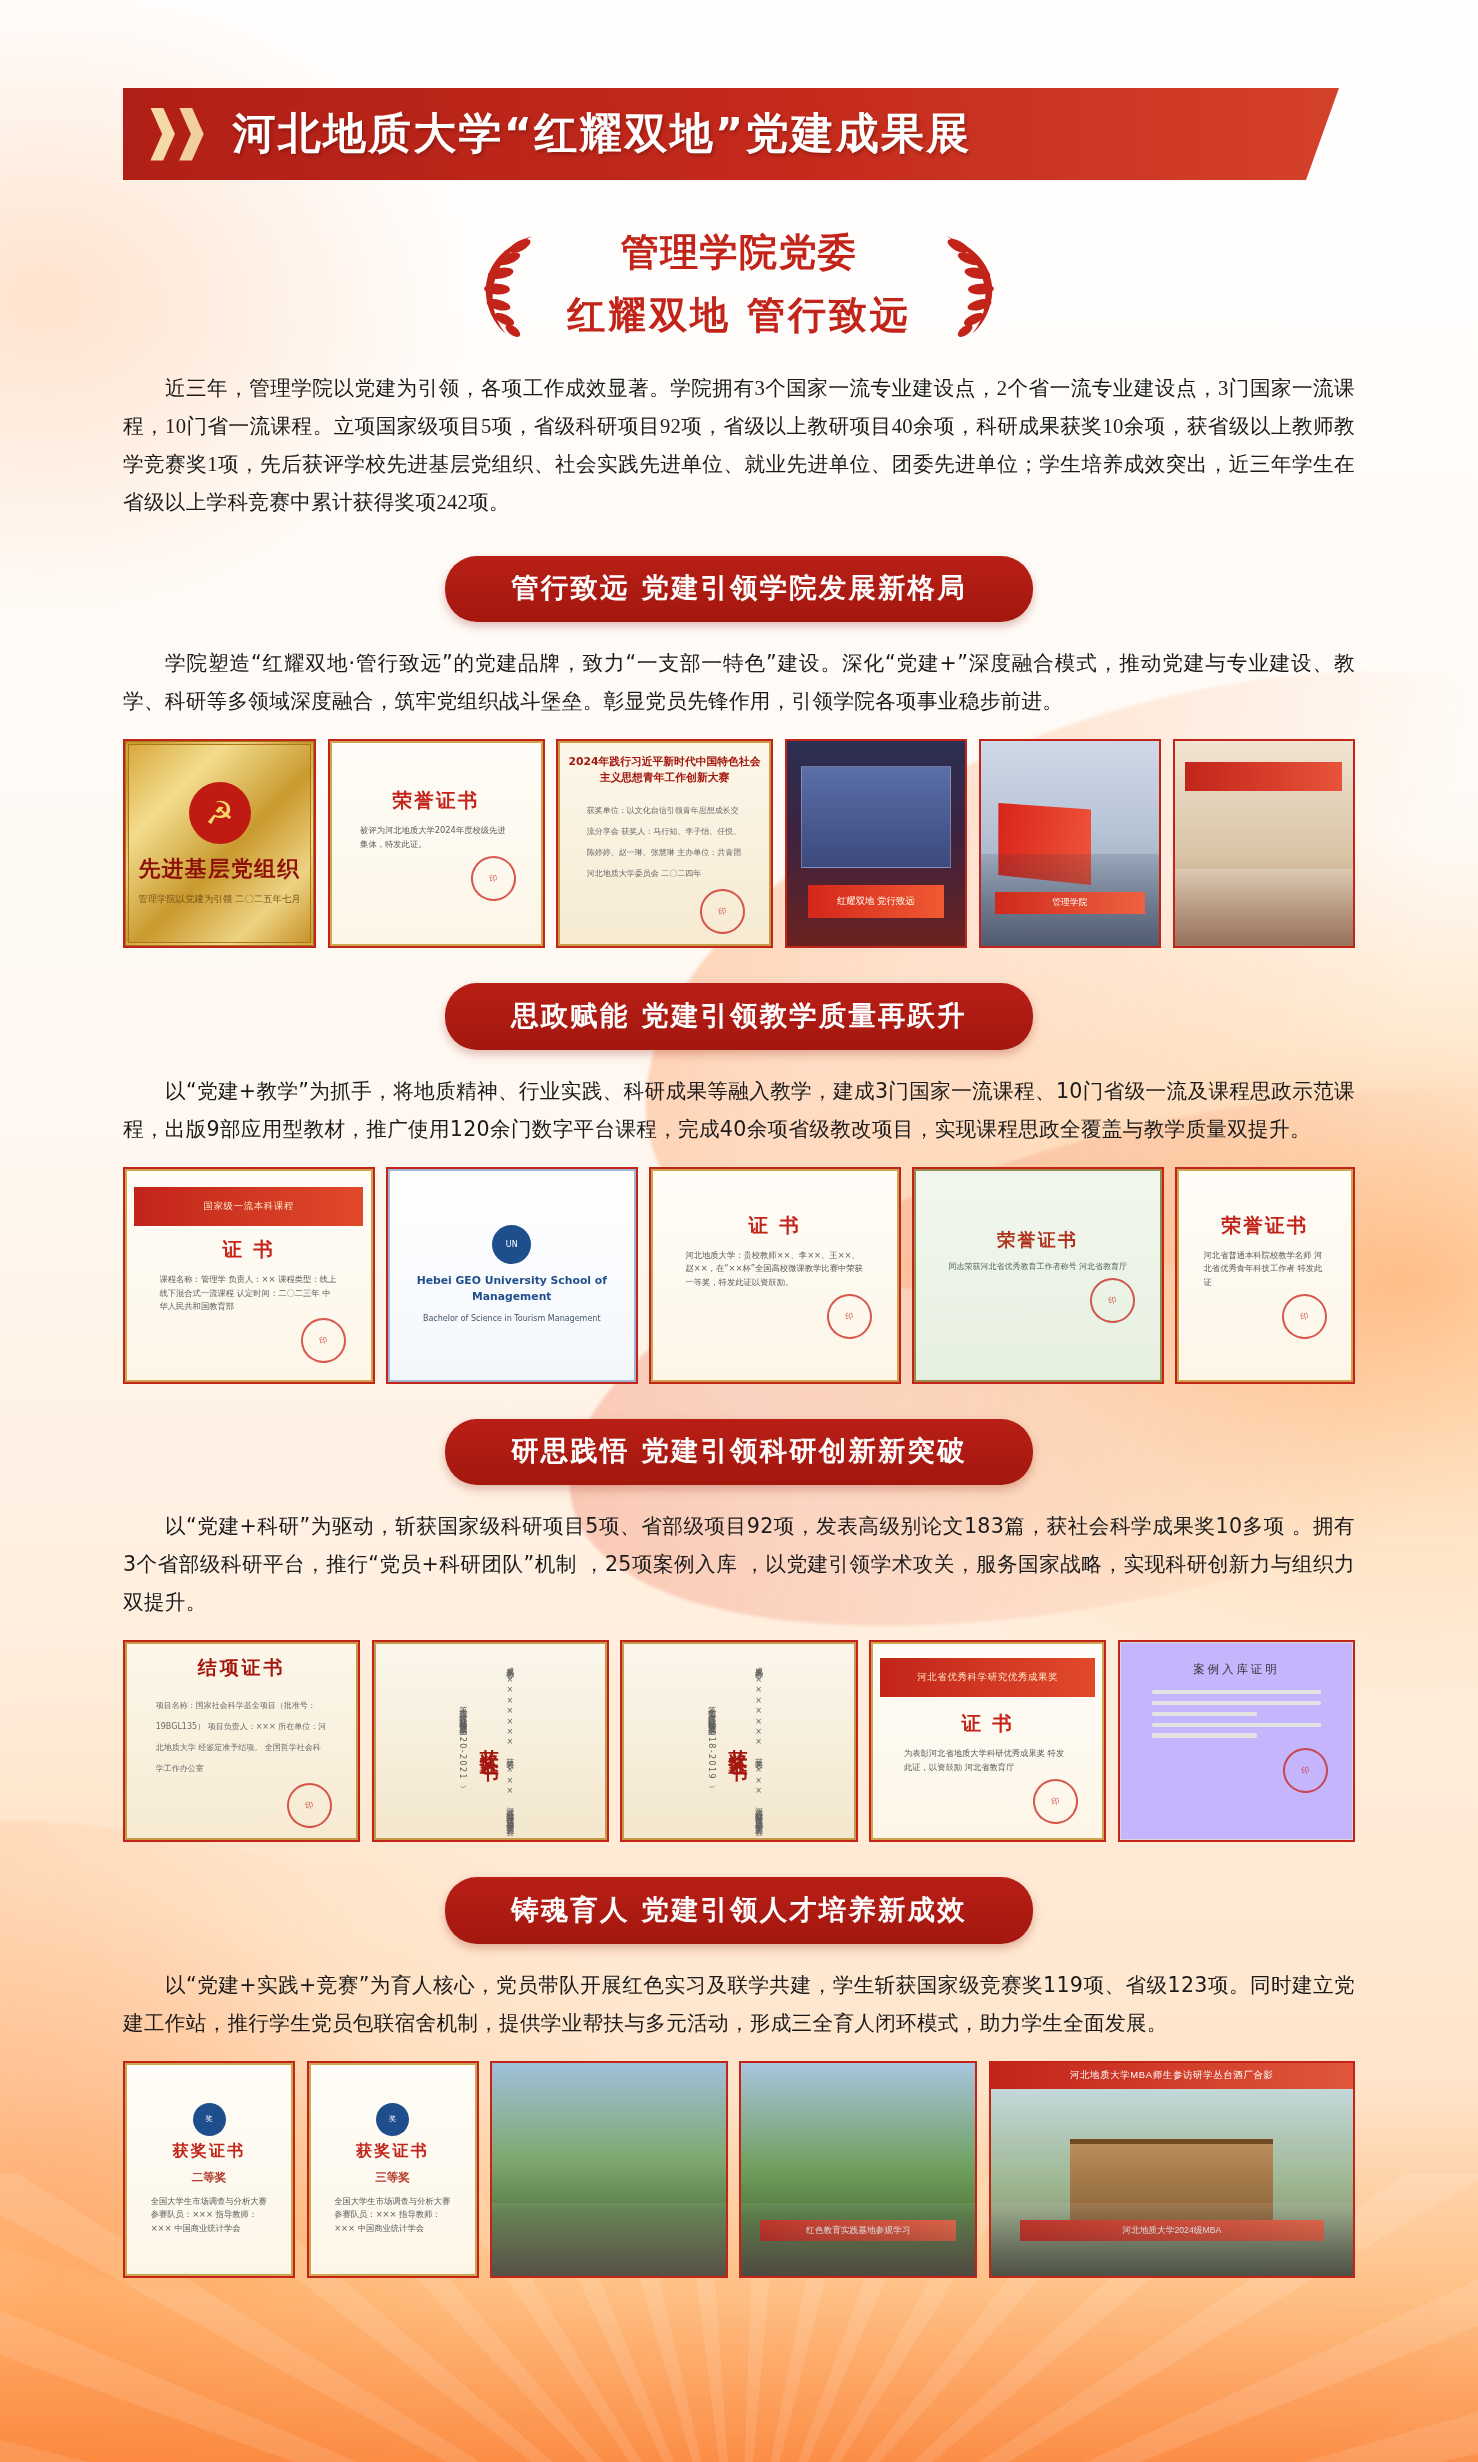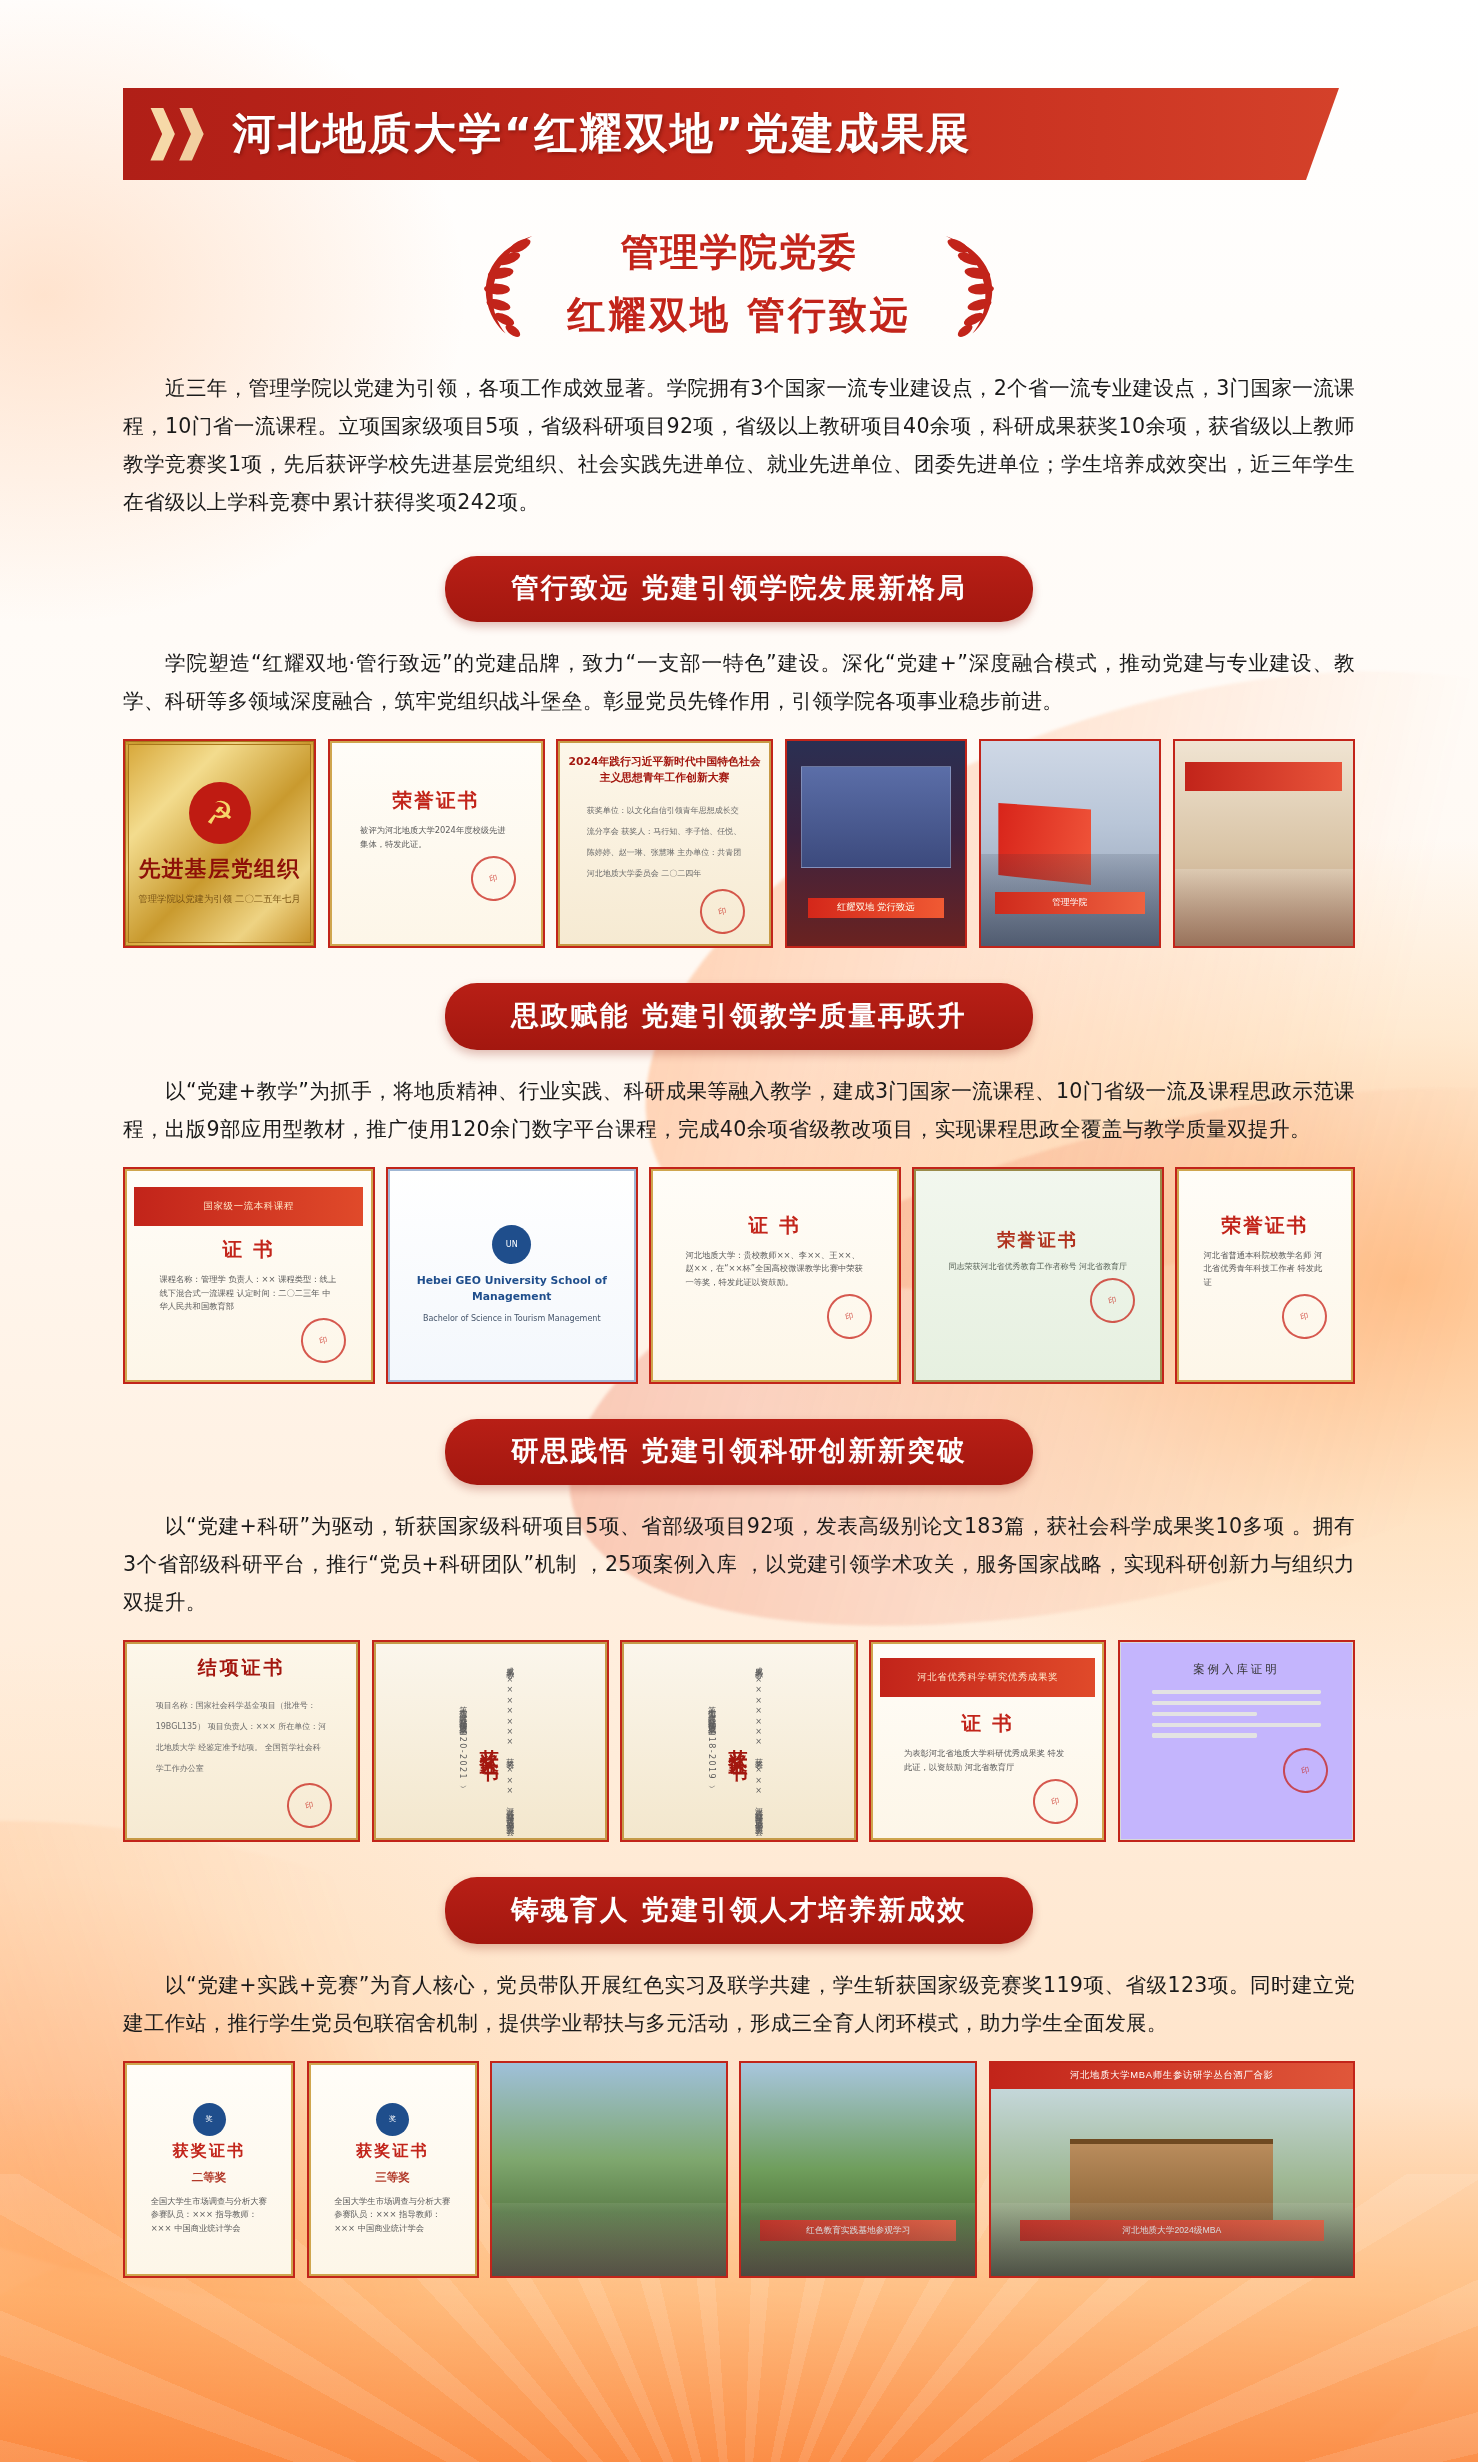--- a/index.html
+++ b/index.html
@@ -117,21 +117,21 @@
   
   .para {
     font-size: 20.6px;
     line-height: 38px;
     color: #1a1a1a;
     text-align: justify;
     text-indent: 42px;
     letter-spacing: 0.3px;
     font-family: "DejaVu Sans", "Liberation Sans", sans-serif;
   }
-  .intro { margin-top: 20px; }
+  .intro { margin-top: 20px; font-family: Liberation Serif, serif; }
 
   
   .ribbon-wrap {
     display: flex; justify-content: center;
     margin: 35px 0 22px 0;
   }
   .ribbon {
     position: relative;
     background: linear-gradient(180deg, #b81f16 0%, #a3170f 100%);
     color: #fff;
@@ -260,21 +260,21 @@
   .photo { width: 100%; height: 100%; position: relative; overflow: hidden; }
   .ph-stage {
     background: linear-gradient(180deg,#2a2f52 0%, #3d2340 45%, #6a2220 100%);
   }
   .ph-stage .screen {
     position: absolute; left: 8%; top: 12%; width: 84%; height: 50%;
     background: linear-gradient(180deg,#5b6ea8,#3c4a7d);
     border: 1.4px solid rgba(255,255,255,0.25);
   }
   .ph-stage .banner {
-    position: absolute; left: 12%; bottom: 14%; width: 76%; height: 20px;
+    position: absolute; left: 12%; bottom: 14%; width: 76%; height: 33px;
     background: linear-gradient(90deg,#d4271a,#f05a33);
     color: #ffe; font-size: 9.4px; display: flex; align-items: center; justify-content: center;
   }
   .ph-flag {
     background: linear-gradient(180deg,#cfd8e6 0%, #b9c6d8 40%, #8e9bb0 100%);
   }
   .ph-flag .redflag {
     position: absolute; left: 10%; top: 30%; width: 52%; height: 40%;
     background: linear-gradient(100deg,#d8241a,#f0553a);
     clip-path: polygon(0 0, 100% 8%, 100% 100%, 0 88%);

